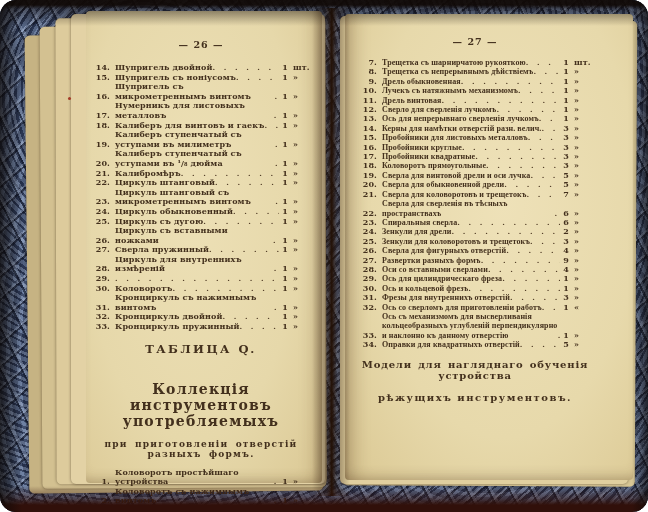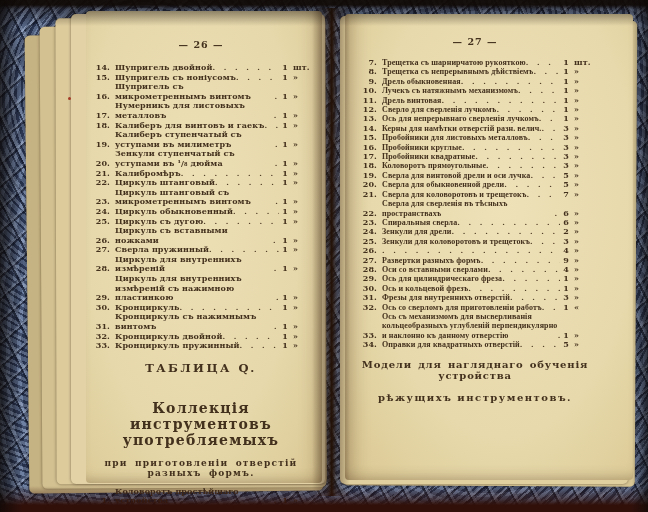--- a/index.html
+++ b/index.html
@@ -1,17 +1,17 @@
 <!DOCTYPE html>
 <html><head>
 <meta charset="utf-8">
 <style>
   html,body{margin:0;padding:0;}
   .scene{position:relative;width:648px;height:512px;overflow:hidden;background:#1c0f0a;
-         font-family:"DejaVu Serif", serif;}
+         font-family:"DejaVu Serif", serif;border-radius:16px;}
 
   
   .marble{position:absolute;inset:0;background-color:#55688d;
     background-image:
       repeating-linear-gradient(63deg, rgba(14,20,38,0) 0 7px, rgba(14,20,38,.60) 7px 9px, rgba(158,174,202,.40) 9px 12px, rgba(14,20,38,0) 12px 19px),
       repeating-linear-gradient(-41deg, rgba(10,14,30,0) 0 6px, rgba(10,14,30,.55) 6px 8px, rgba(176,190,214,.35) 8px 10px, rgba(10,14,30,0) 10px 17px),
       repeating-radial-gradient(circle at 22% 18%, rgba(24,33,58,.55) 0 2px, rgba(128,147,178,.35) 2px 6px, rgba(24,33,58,.45) 6px 9px, rgba(168,182,206,.30) 9px 12px),
       repeating-radial-gradient(circle at 75% 70%, rgba(18,25,46,.55) 0 3px, rgba(136,153,182,.30) 3px 7px, rgba(18,25,46,.40) 7px 11px);}
   .edge-top{position:absolute;left:0;top:0;right:0;height:26px;z-index:6;pointer-events:none;
     background:linear-gradient(180deg, rgba(16,9,6,.95) 0 5px, rgba(16,9,6,.45) 9px, rgba(16,9,6,0) 26px);}
@@ -129,21 +129,21 @@
           <div class="row">
             <span class="num">19.</span>
             <span class="name">Калиберъ ступенчатый съ уступами въ милиметръ</span>
             <span class="leader"></span>
             <span class="qty">1</span>
             <span class="unit">»</span>
           </div>
 
           <div class="row">
             <span class="num">20.</span>
-            <span class="name">Зенкули ступенчатый съ уступами въ ¹/₈ дюйма</span>
+            <span class="name">Калиберъ ступенчатый съ уступами въ ¹/₈ дюйма</span>
             <span class="leader"></span>
             <span class="qty">1</span>
             <span class="unit">»</span>
           </div>
 
           <div class="row">
             <span class="num">21.</span>
             <span class="name">Калибромѣръ</span>
             <span class="leader"></span>
             <span class="qty">1</span>
@@ -201,29 +201,28 @@
           <div class="row">
             <span class="num">28.</span>
             <span class="name">Циркуль для внутреннихъ измѣреній</span>
             <span class="leader"></span>
             <span class="qty">1</span>
             <span class="unit">»</span>
           </div>
 
           <div class="row">
             <span class="num">29.</span>
-            <span class="name">Циркуль для внутреннихъ измѣреній съ нажимною пластинкою</span>
             <span class="leader"></span>
             <span class="qty">1</span>
             <span class="unit">»</span>
           </div>
 
           <div class="row">
             <span class="num">30.</span>
-            <span class="name">Кронциркуль</span>
+            <span class="name">Коловоротъ</span>
             <span class="leader"></span>
             <span class="qty">1</span>
             <span class="unit">»</span>
           </div>
 
           <div class="row">
             <span class="num">31.</span>
             <span class="name">Кронциркуль съ нажимнымъ винтомъ</span>
             <span class="leader"></span>
             <span class="qty">1</span>
@@ -450,20 +449,21 @@
           <div class="row">
             <span class="num">25.</span>
             <span class="name">Зенкули для коловоротовъ и трещетокъ</span>
             <span class="leader"></span>
             <span class="qty">3</span>
             <span class="unit">»</span>
           </div>
 
           <div class="row">
             <span class="num">26.</span>
+            <span class="name">Сверла для фигурныхъ отверстій</span>
             <span class="leader"></span>
             <span class="qty">4</span>
             <span class="unit">»</span>
           </div>
 
           <div class="row">
             <span class="num">27.</span>
             <span class="name">Развертки разныхъ формъ</span>
             <span class="leader"></span>
             <span class="qty">9</span>

